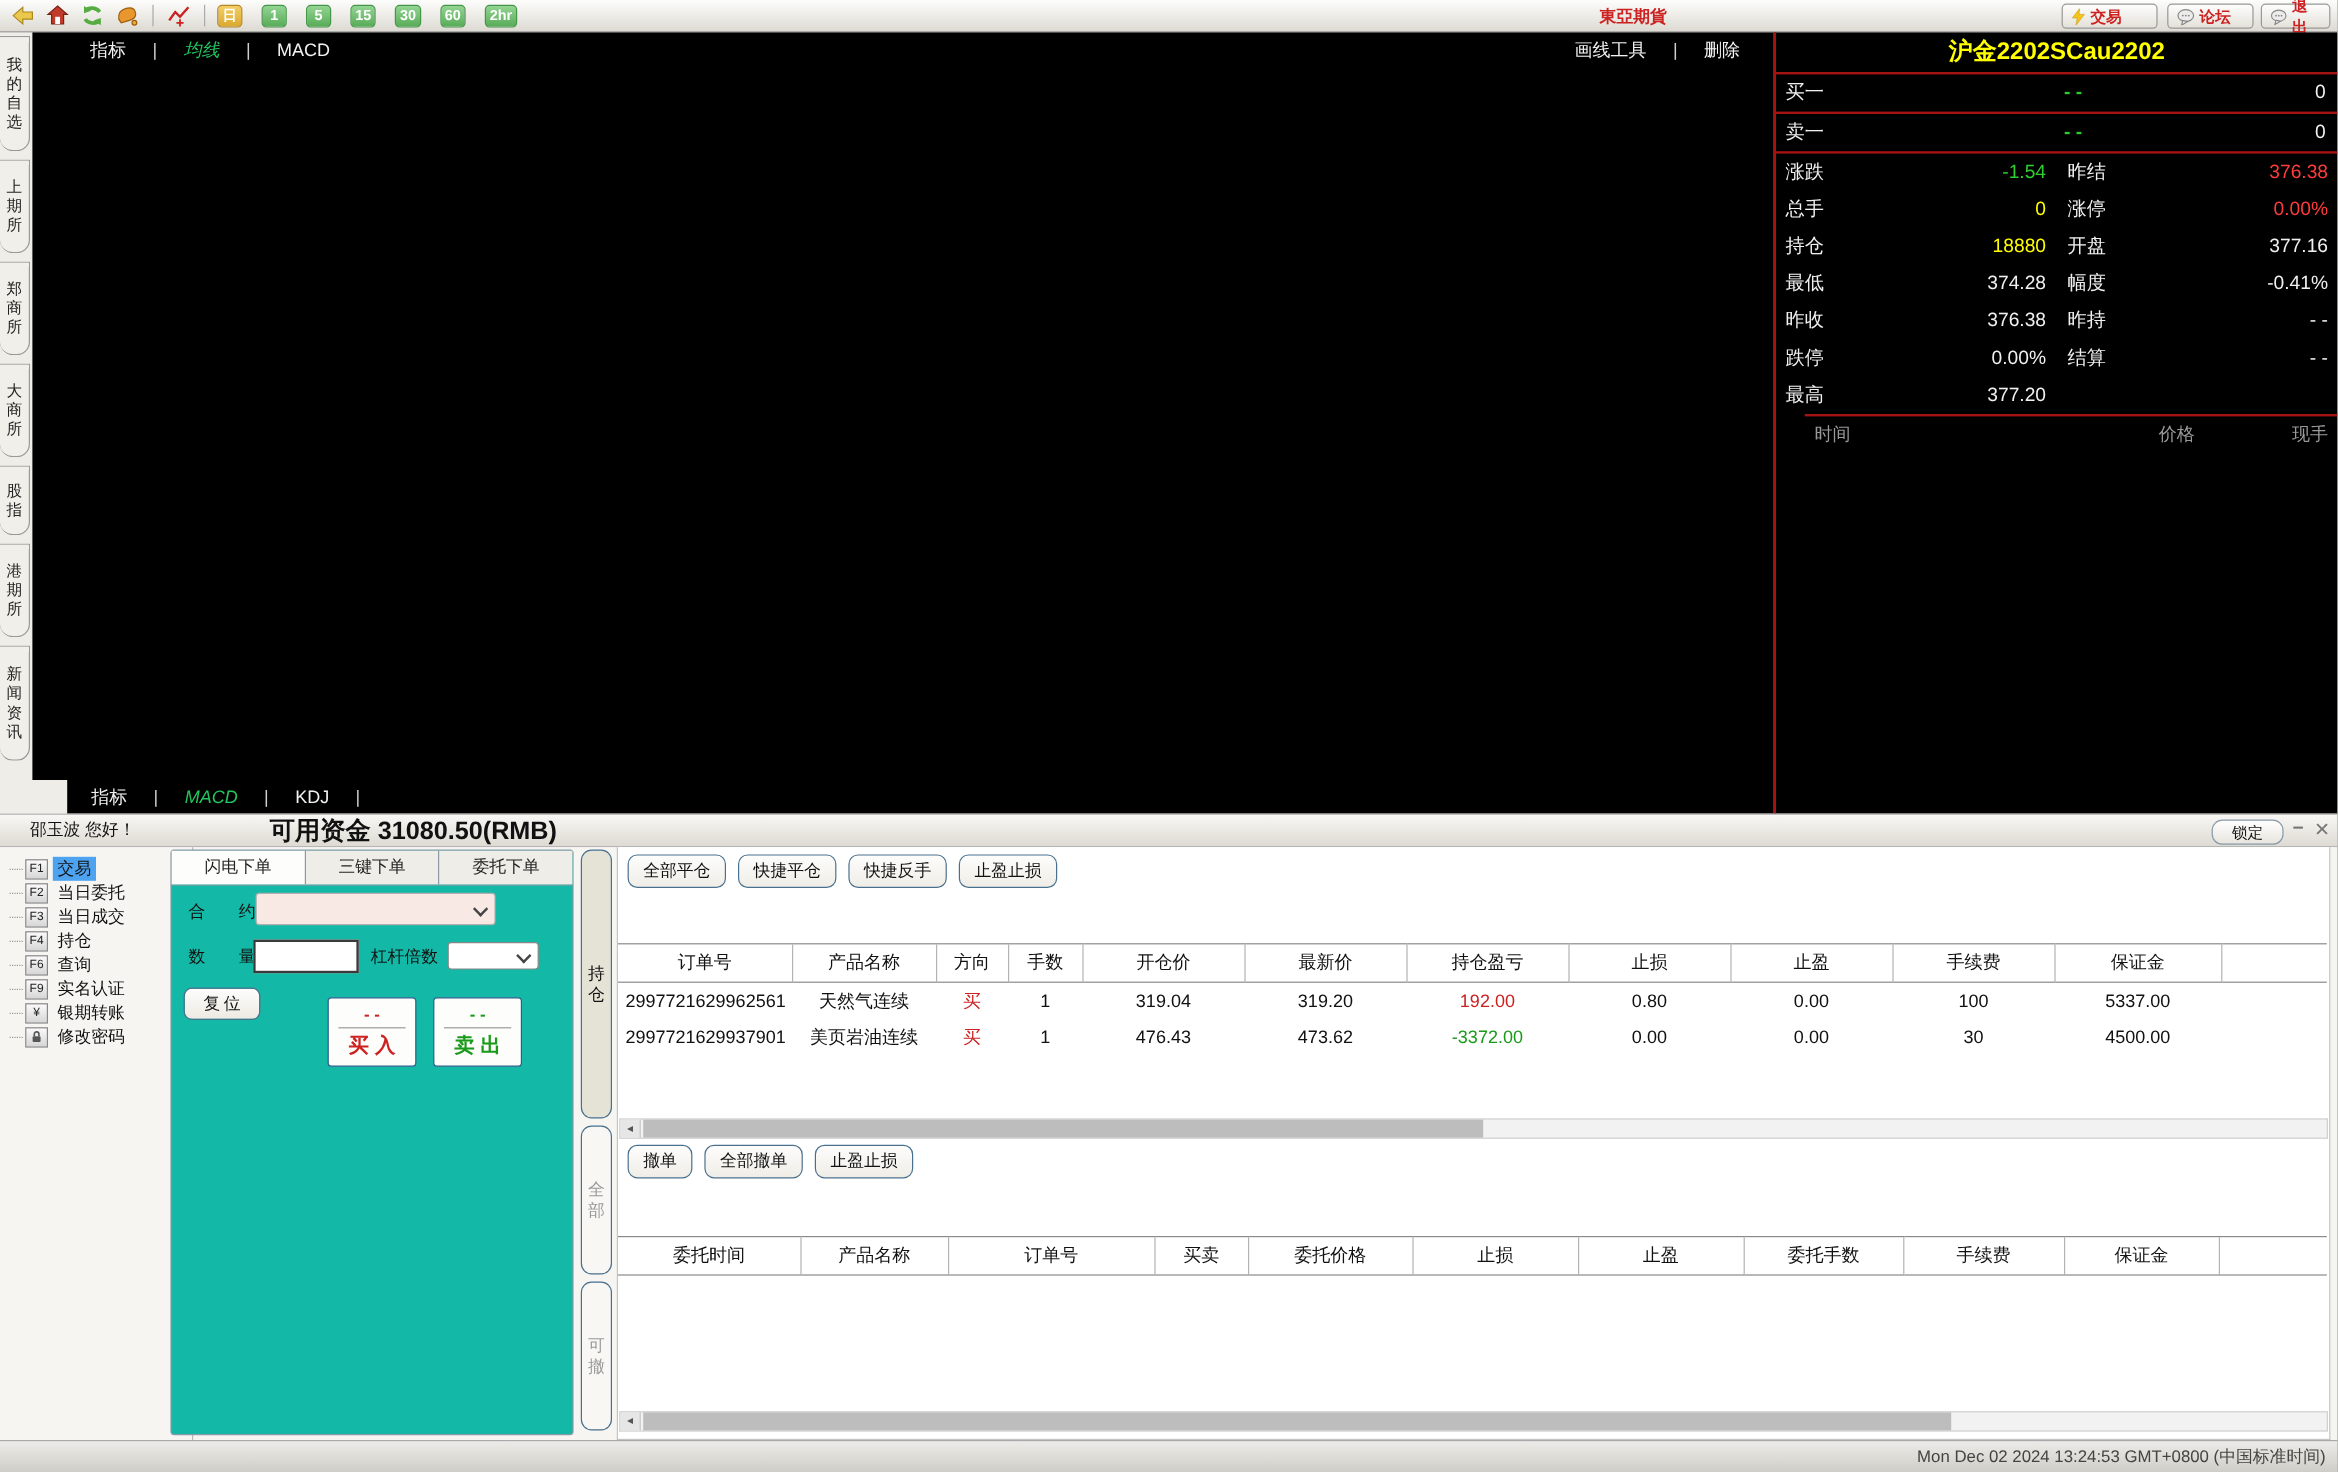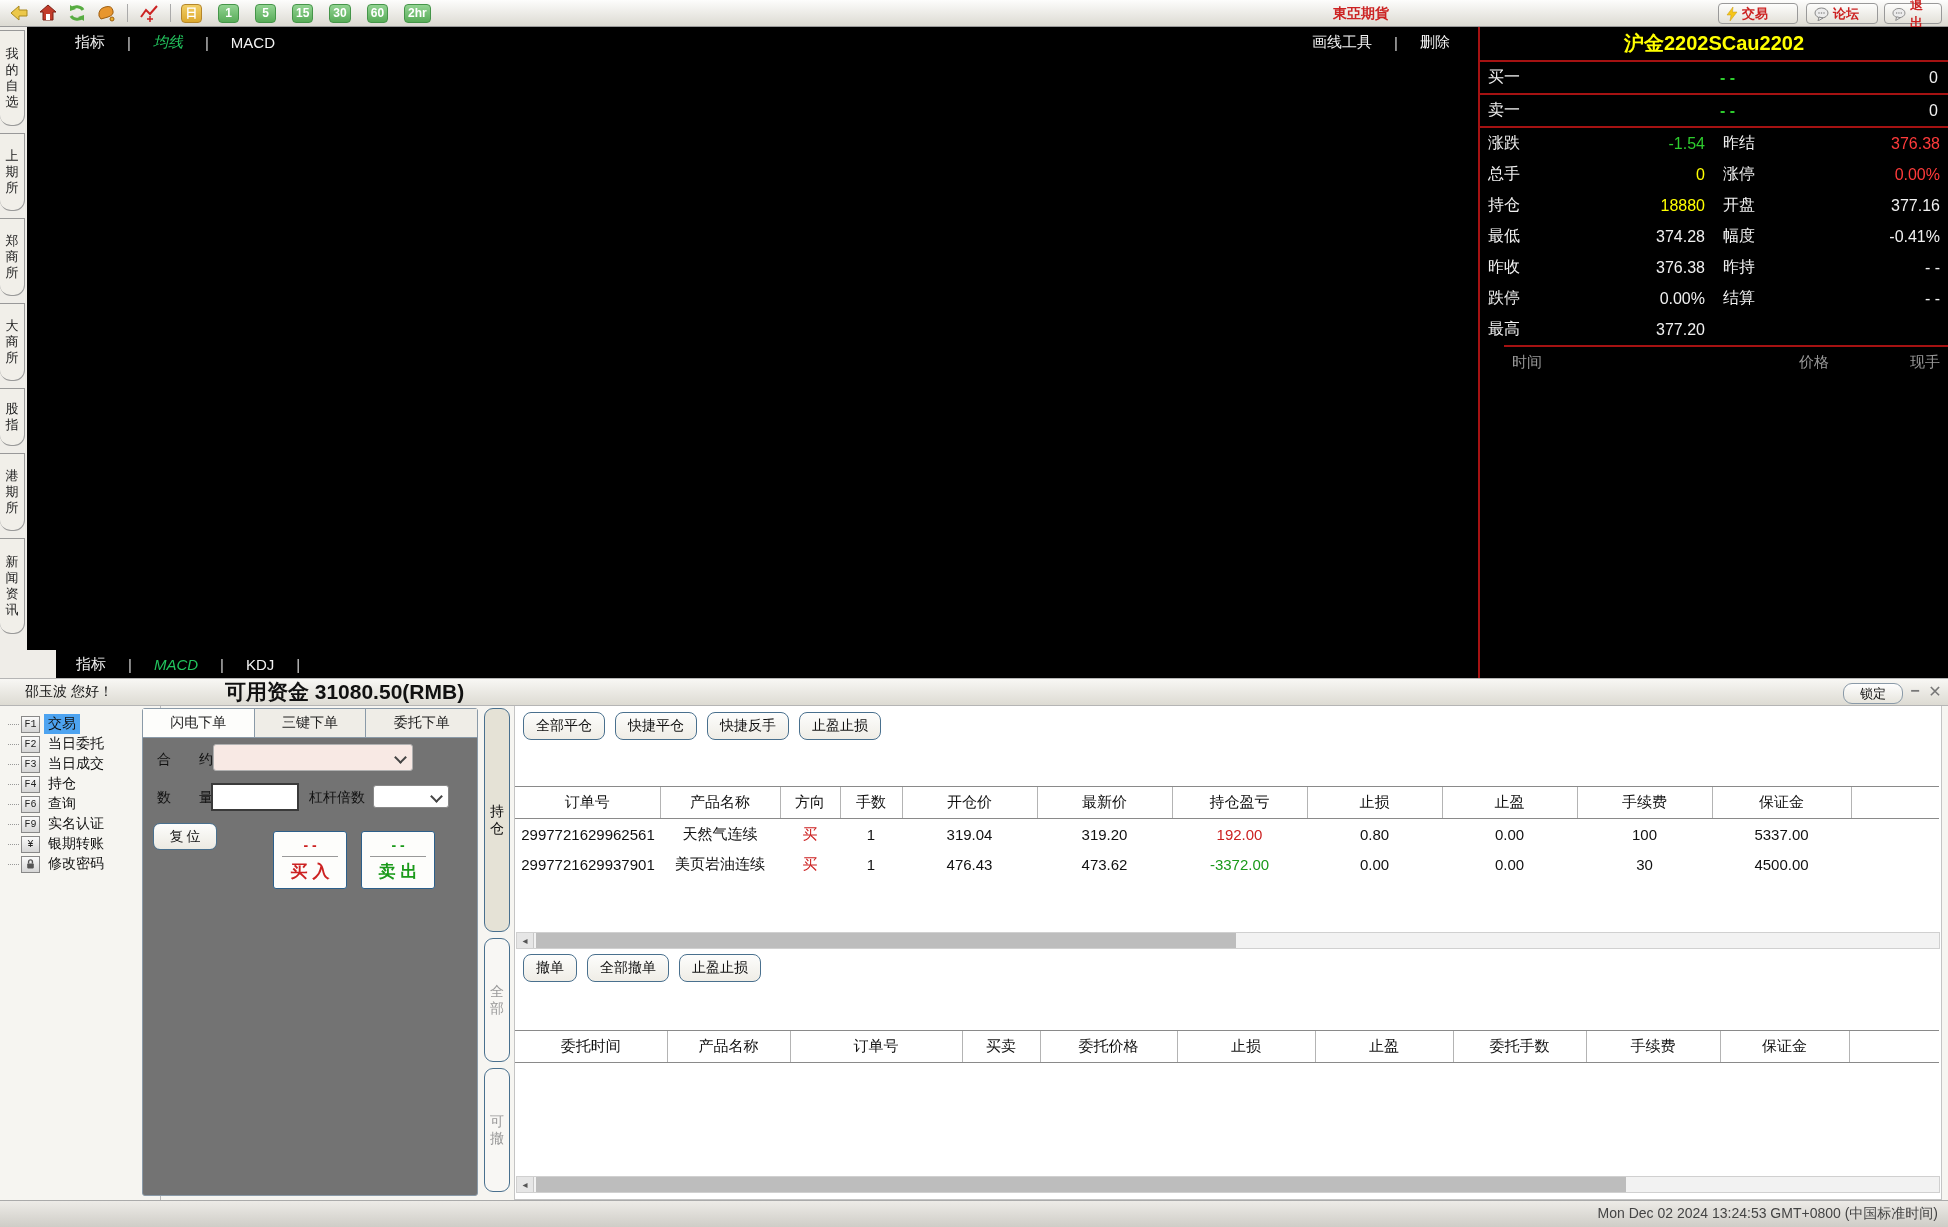--- a/index.html
+++ b/index.html
@@ -62,29 +62,29 @@
   .acc-greet{margin-left:25px;font-size:14px;}
   .acc-funds{margin-left:112px;font-size:21px;font-weight:bold;}
   .lock-btn{position:absolute;left:1843px;top:4px;width:58px;height:19px;border:1px solid #8a9aa8;
             border-radius:9px;background:linear-gradient(#fefefe,#e7e5dd);font-size:13px;
             display:flex;align-items:center;justify-content:center;}
   .win-ctl{position:absolute;top:3px;font-size:16px;font-weight:bold;color:#777;width:18px;text-align:center;}
 
   
   .bottom{position:absolute;left:0;top:706px;width:1948px;height:494px;background:#f6f5f1;}
   .tree{position:absolute;left:0;top:0;width:161px;height:494px;border-right:1px solid #b8b8b8;
-        box-sizing:border-box;padding:8px 0 0 8px;font-family:Liberation Mono, monospace;}
+        box-sizing:border-box;padding:8px 0 0 8px;}
   .tree-item{display:flex;align-items:center;height:20px;font-size:14px;}
   .tree-dots{width:11px;border-top:1px dotted #999;margin-right:2px;flex:none;}
   .tree-key{width:17px;height:15px;flex:none;border:1px solid #888;background:linear-gradient(#fafafa,#d6d6d6);
             font-size:10px;display:flex;align-items:center;justify-content:center;margin-right:4px;color:#222;}
   .tree-label{padding:1px 4px;white-space:nowrap;}
   .tree-item.selected .tree-label{background:#4da3f0;}
 
-  .form-panel{position:absolute;left:142px;top:2px;width:336px;height:488px;background:#737373;
+  .form-panel{position:absolute;left:142px;top:2px;width:336px;height:488px;background:#14b8a6;
               border:1px solid #8a9aa8;border-radius:3px;box-sizing:border-box;}
   .form-tabs{display:flex;height:28px;border-bottom:1px solid #8a9aa8;}
   .form-tab{flex:1;display:flex;align-items:center;justify-content:center;font-size:14px;
             border-right:1px solid #8a9aa8;background:#efede7;color:#222;}
   .form-tab:last-child{border-right:none;}
   .form-tab.active{background:#fdfdfb;}
   .f-lbl{position:absolute;font-size:14px;white-space:pre;}
   .sel{position:absolute;box-sizing:border-box;border:1px solid #b0b0b0;border-radius:3px;background:#fff;}
   .sel .chev{position:absolute;right:7px;top:50%;margin-top:-5px;width:7px;height:7px;border-right:2px solid #444;
              border-bottom:2px solid #444;transform:rotate(45deg);}

